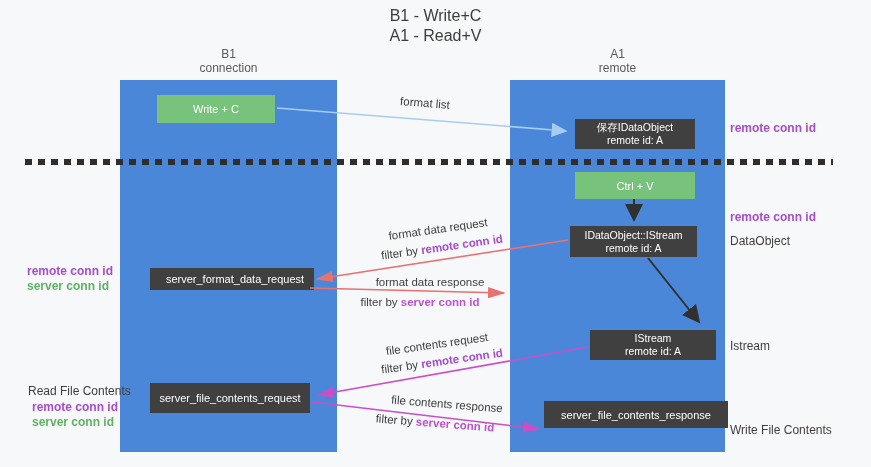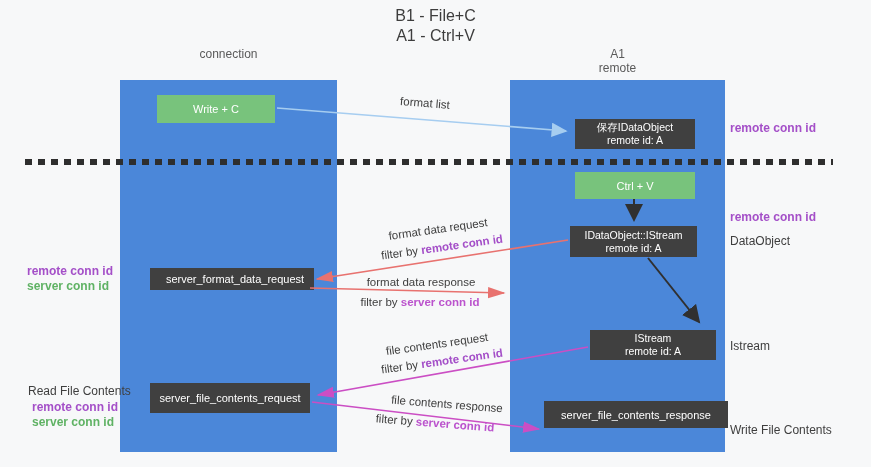--- a/index.html
+++ b/index.html
@@ -43,21 +43,21 @@
   #box-file-resp{left:544px;top:401px;width:184px;height:27px;}
 
   
   #arrows{position:absolute;left:0;top:0;z-index:4;pointer-events:none;}
 
   
   .alabel{position:absolute;z-index:5;font-size:11.5px;color:#3e3e3e;white-space:nowrap;text-align:center;}
   #lbl-format-list{left:355px;top:97px;width:140px;transform:rotate(4.5deg);}
   #lbl-fdr1{left:368px;top:223px;width:140px;transform:rotate(-8deg);}
   #lbl-fdr2{left:352px;top:241px;width:180px;transform:rotate(-8deg);}
-  #lbl-fdresp1{left:351px;top:276px;width:140px;}
+  #lbl-fdresp1{left:360px;top:276px;width:140px;}
   #lbl-fdresp2{left:350px;top:296px;width:140px;}
   #lbl-fcr1{left:367px;top:338px;width:140px;transform:rotate(-8deg);}
   #lbl-fcr2{left:352px;top:355px;width:180px;transform:rotate(-8deg);}
   #lbl-fcresp1{left:377px;top:398px;width:140px;transform:rotate(4.5deg);}
   #lbl-fcresp2{left:355px;top:417px;width:160px;transform:rotate(4.5deg);}
   .fkey{font-weight:bold;}
   .fkey.purple{color:#a44fc8;}
   .fkey.orchid{color:#bb53cd;}
 
   
@@ -76,25 +76,26 @@
   #sl-read{left:28px;top:384px;}
   #sl-left-rc2{left:32px;top:400px;}
   #sl-left-sc2{left:32px;top:415px;}
 </style>
 </head>
 <body>
 
 <div id="canvas">
 
   <div class="title">
-    <div>B1 - File+C</div>
-    <div>A1 - Ctrl+V</div>
+    <div>B1 - Write+C</div>
+    <div>A1 - Read+V</div>
   </div>
 
   <div class="ll-head" id="head-left">
+    <div>B1</div>
     <div>connection</div>
   </div>
   <div class="ll-head" id="head-right">
     <div>A1</div>
     <div>remote</div>
   </div>
 
   <div class="lifeline" id="col-left"></div>
   <div class="lifeline" id="col-right"></div>
 

